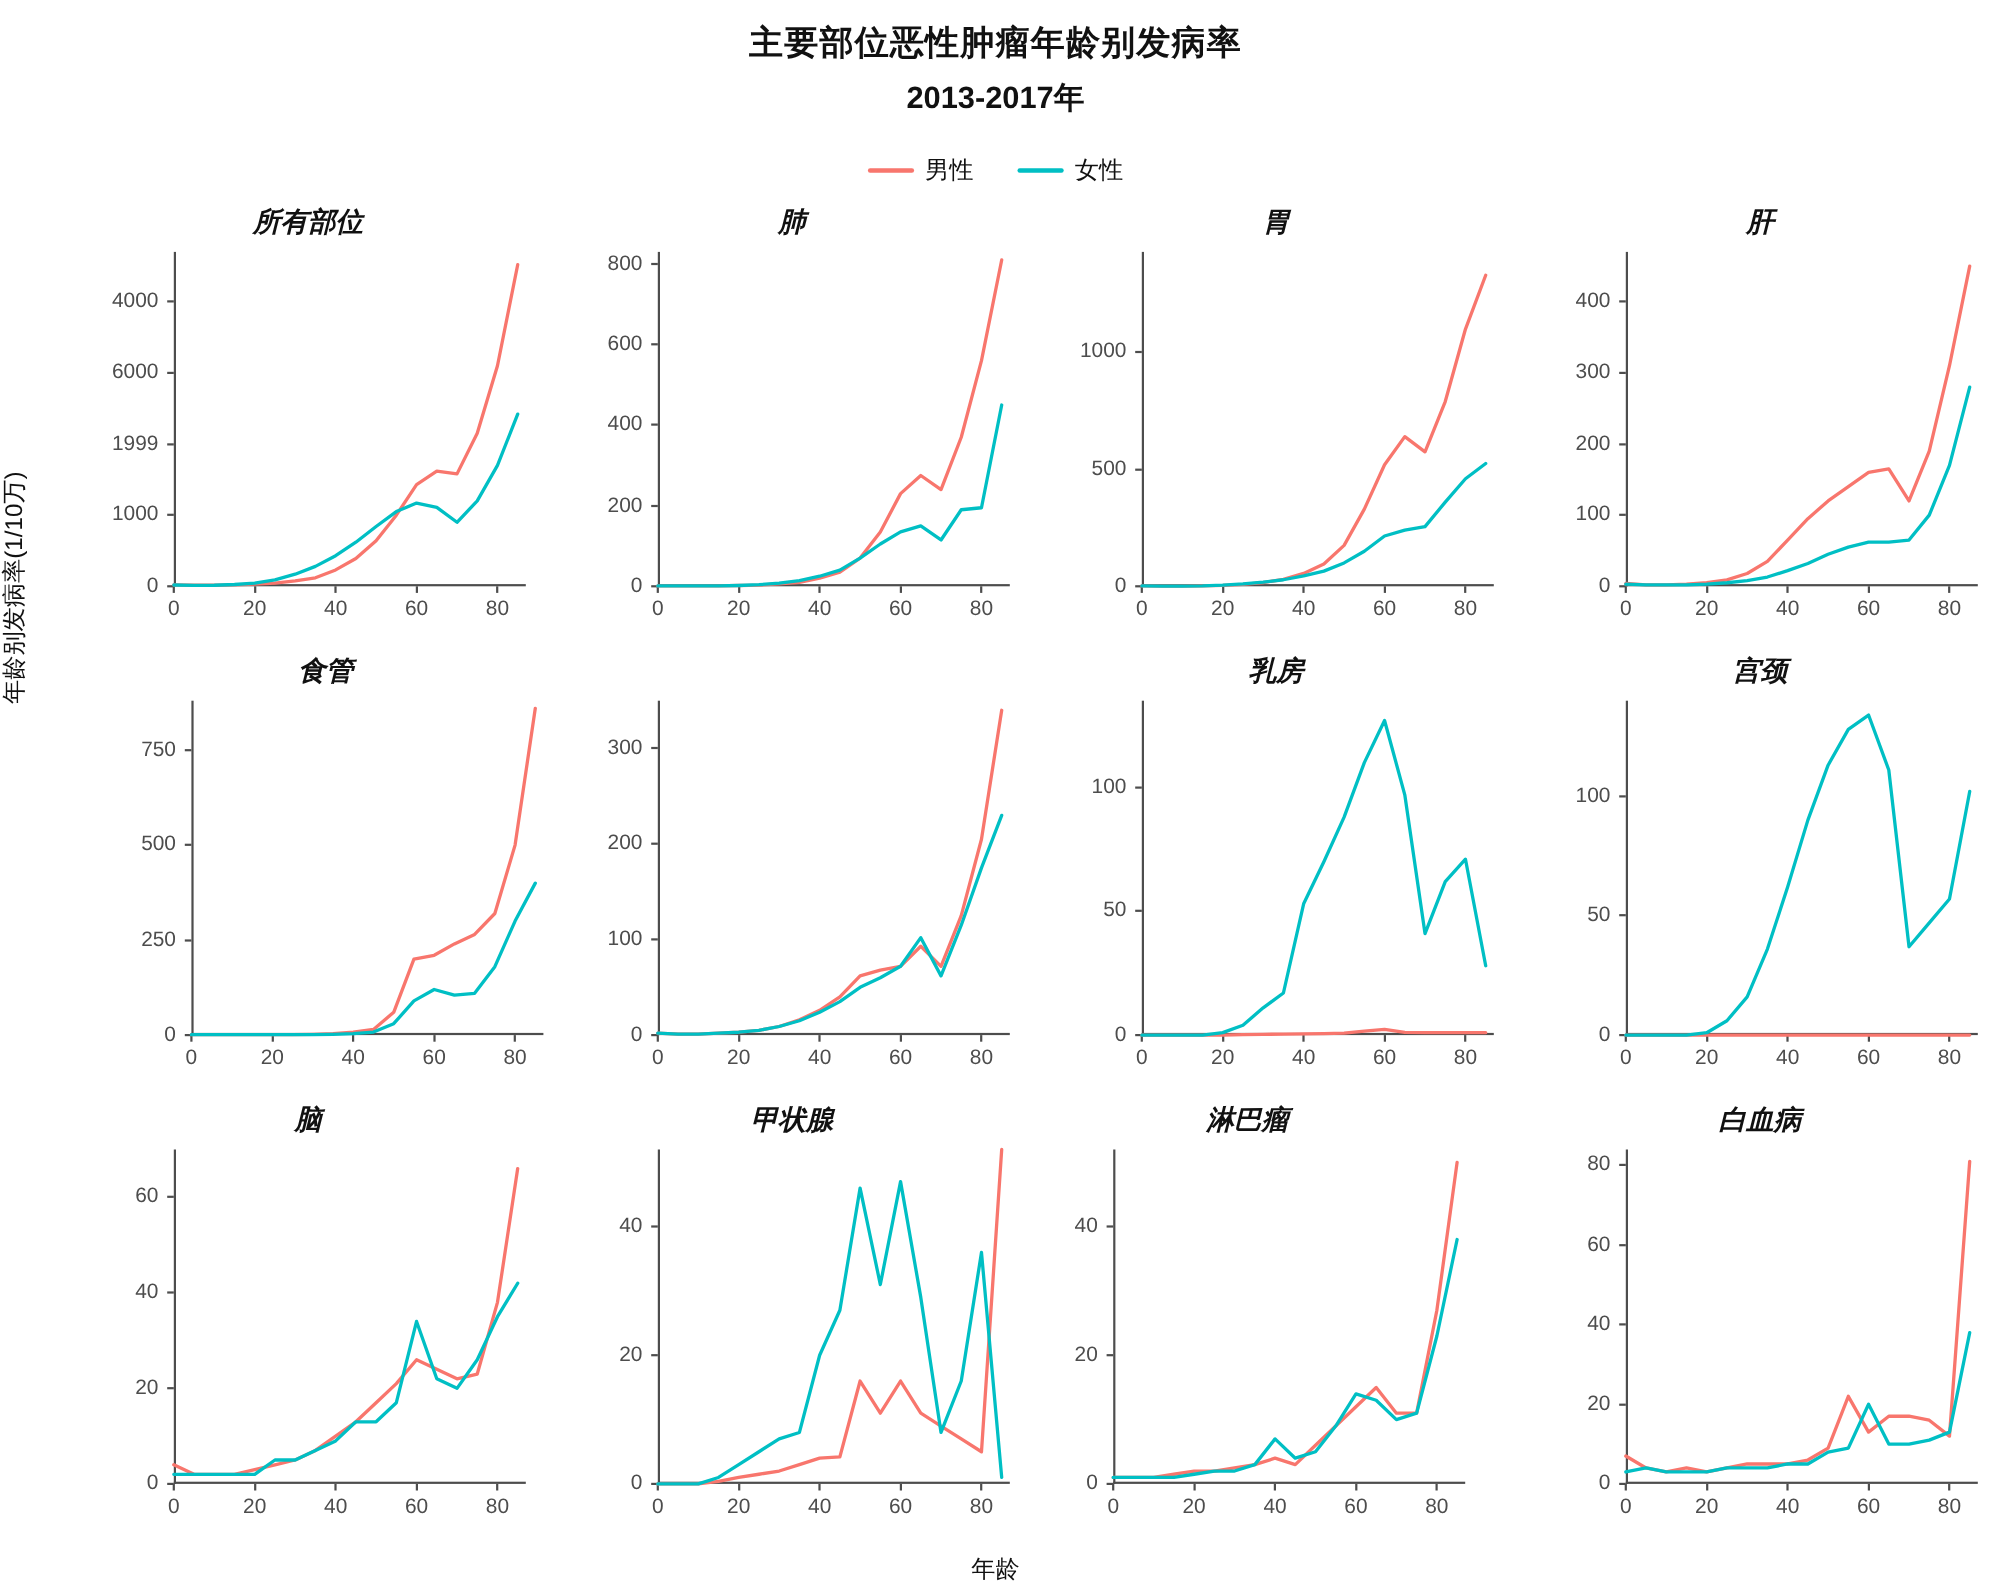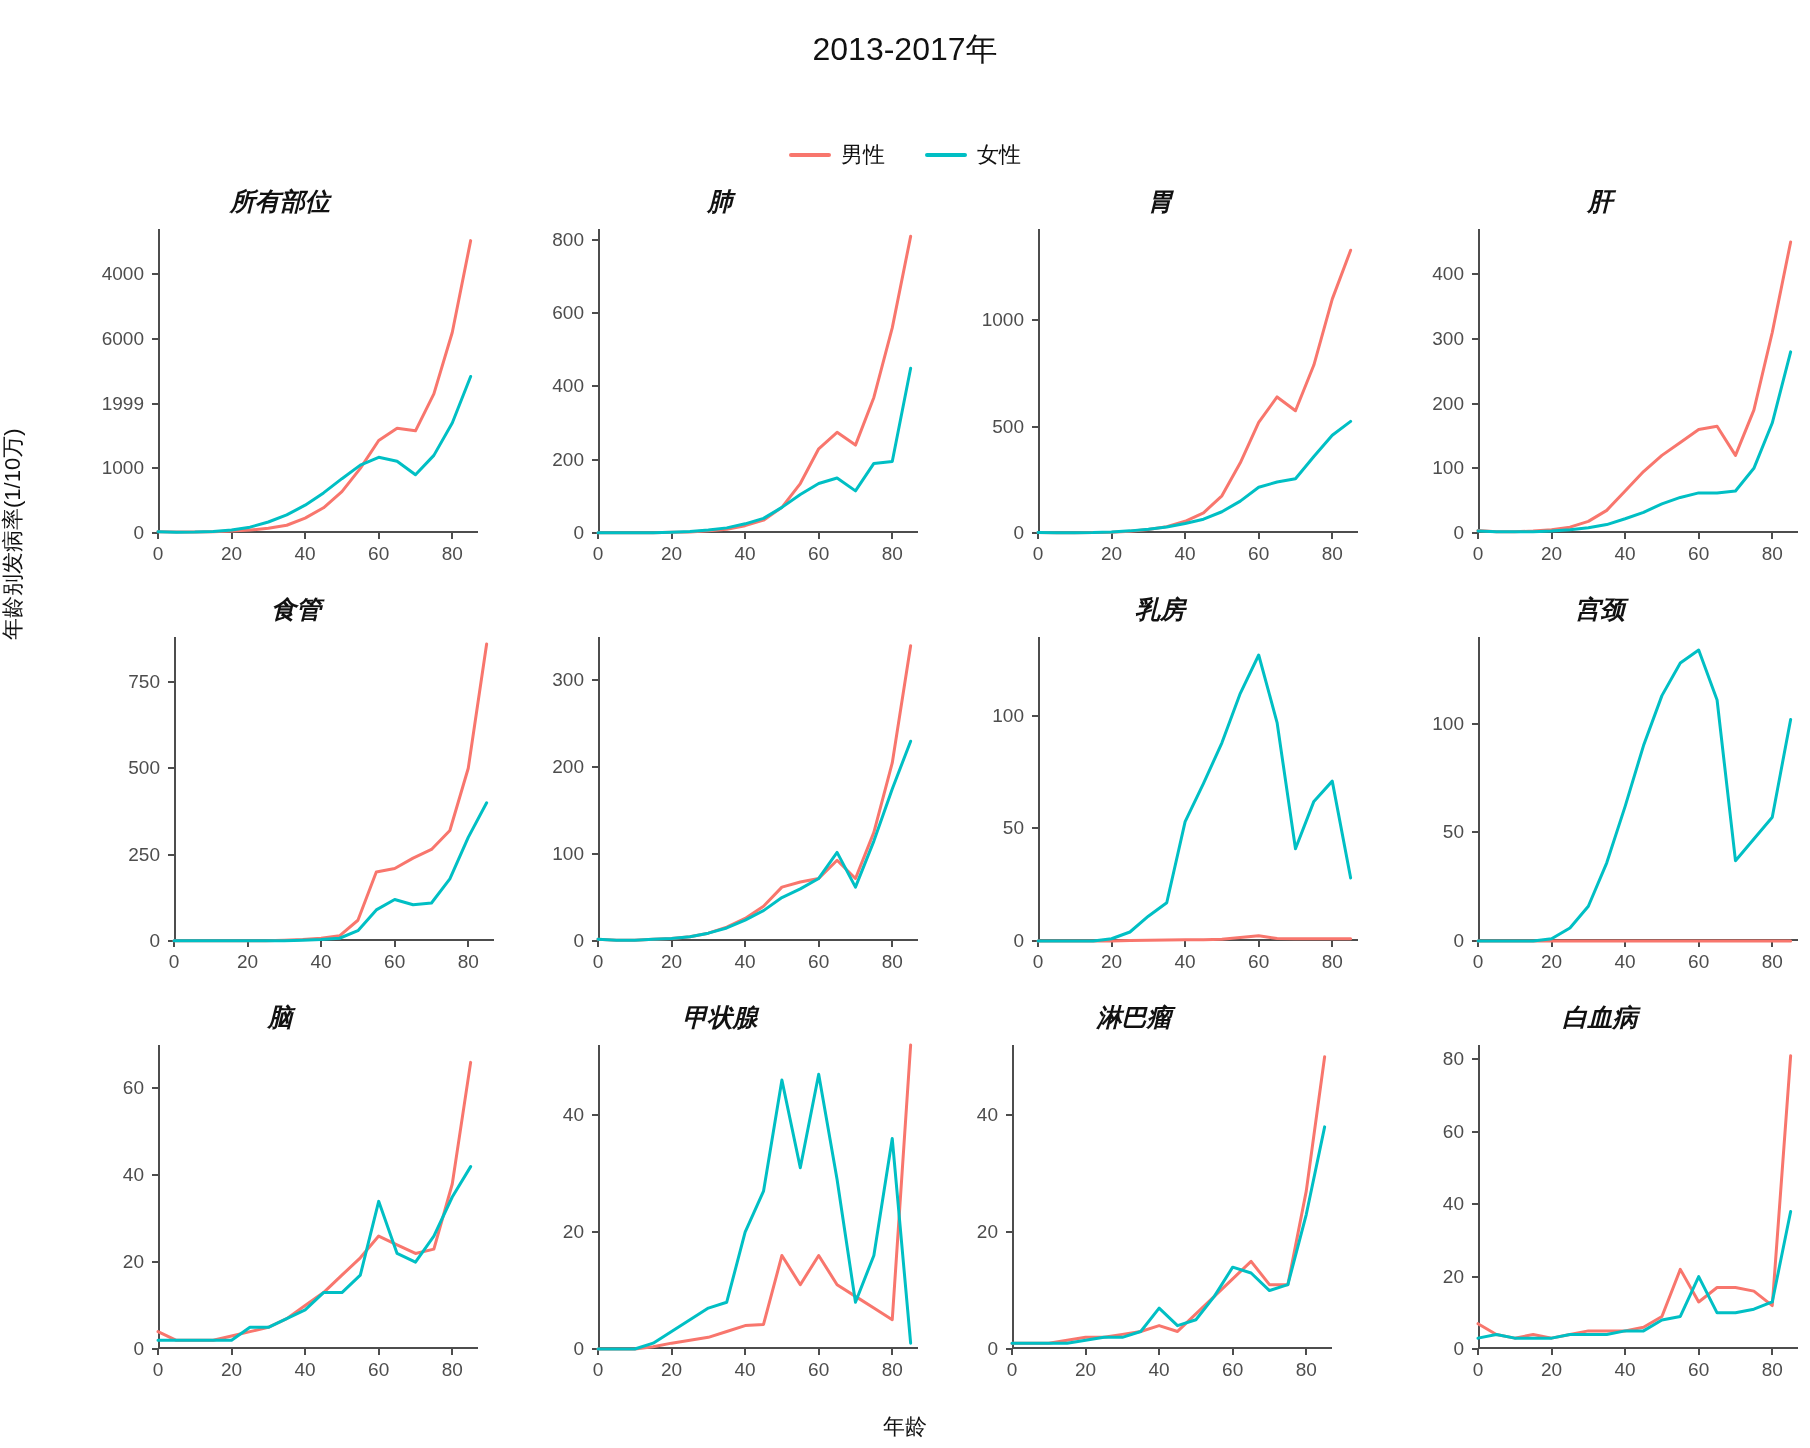--- a/index.html
+++ b/index.html
@@ -14,21 +14,21 @@
 
   .title-block{
     position:absolute;left:0;top:18px;width:1810px;text-align:center;
   }
   .title-main{
     font-family:"Liberation Serif", serif;
     font-size:31px;font-weight:bold;letter-spacing:1px;color:#111;
   }
   .title-sub{
     font-family:"Liberation Sans", sans-serif;
-    font-size:32px;font-weight:normal;color:#111;margin-top:10px;
+    font-size:28px;font-weight:bold;color:#111;margin-top:10px;
   }
 
   .legend{
     position:absolute;left:0;top:140px;width:1810px;
     display:flex;justify-content:center;align-items:center;gap:40px;
   }
   .legend-item{display:flex;align-items:center;gap:10px;}
   .legend-line{width:42px;height:4px;border-radius:2px;display:block;}
   .legend-label{font-size:22px;color:#111;}
 
@@ -73,20 +73,21 @@
     position:absolute;left:0;top:1412px;width:1810px;text-align:center;
     font-size:22px;color:#111;
   }
 </style>
 </head>
 <body>
 
 <div id="root">
 
   <div class="title-block">
+    <div class="title-main">主要部位恶性肿瘤年龄别发病率</div>
     <div class="title-sub">2013-2017年</div>
   </div>
 
   <div class="legend">
     <div class="legend-item">
       <span class="legend-line" style="background:#F8766D"></span>
       <span class="legend-label">男性</span>
     </div>
     <div class="legend-item">
       <span class="legend-line" style="background:#00BFC4"></span>

